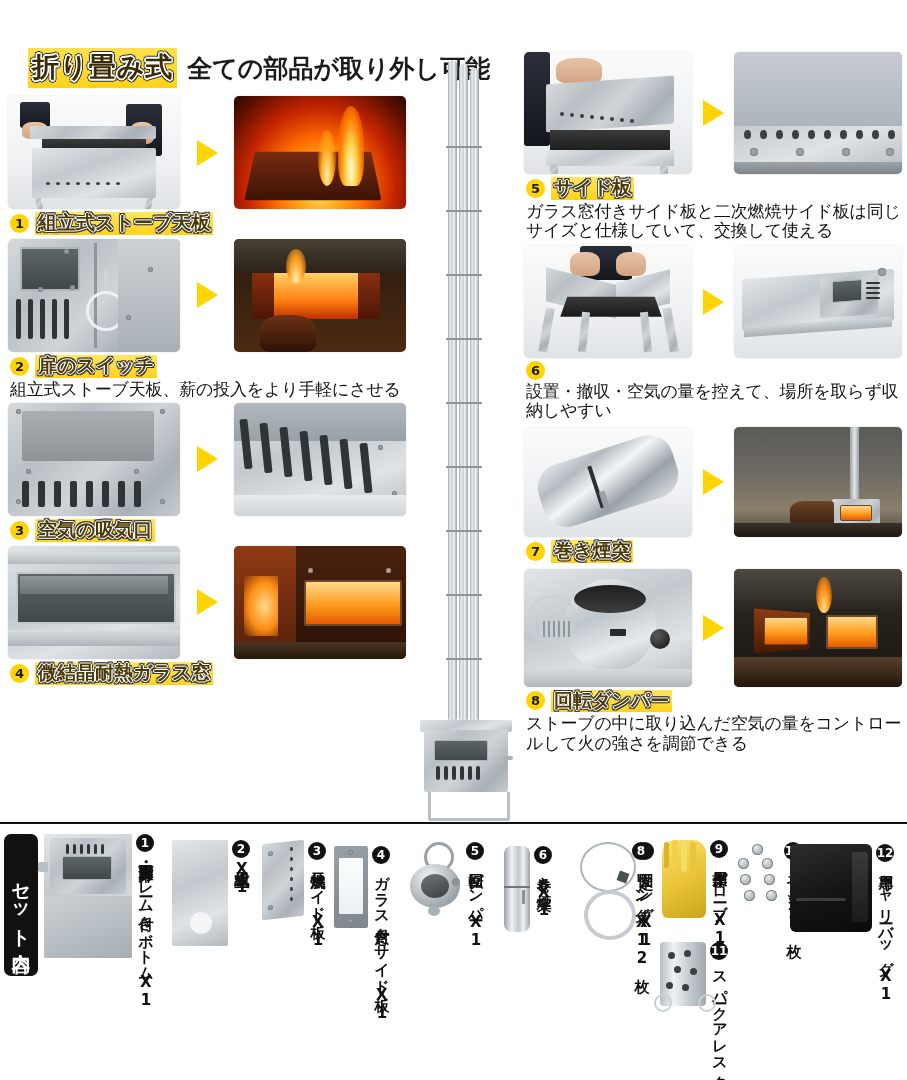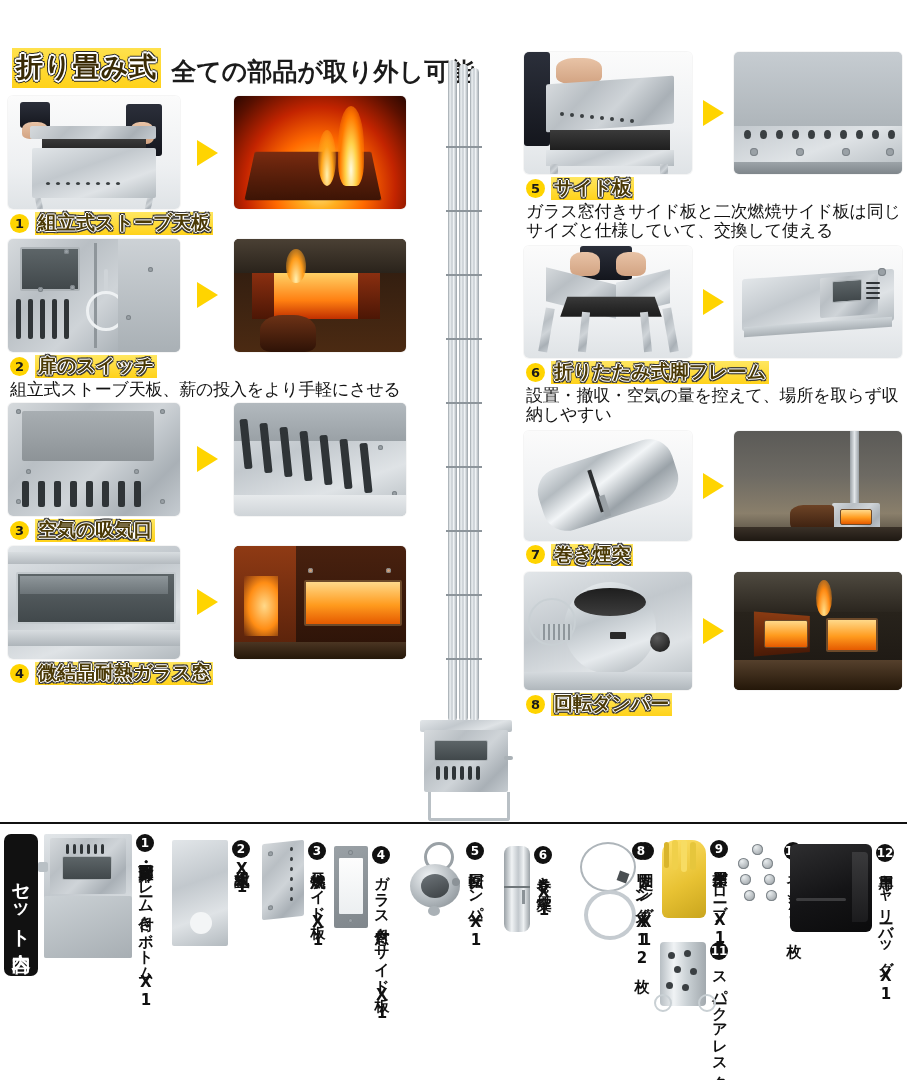--- a/index.html
+++ b/index.html
@@ -4,21 +4,21 @@
 <style>
   html,body{margin:0;padding:0;background:#ffffff;}
   body{
     width:907px;height:1080px;position:relative;overflow:hidden;
     font-family:"DejaVu Sans","Liberation Sans",sans-serif;
     color:#111;
   }
   .page{position:relative;width:907px;height:1080px;background:#fff;}
 
   
-  .header{position:absolute;left:12px;top:48px;width:500px;height:40px;display:flex;align-items:flex-end;gap:10px;}
+  .header{position:absolute;left:28px;top:48px;width:500px;height:40px;display:flex;align-items:center;gap:10px;}
   .hl-badge{
     font-size:27px;font-weight:bold;letter-spacing:1px;
     color:#3a2b05;
     background:linear-gradient(to bottom,#ffe14d 0%,#ffd21a 100%);
     -webkit-text-stroke:0px;
     padding:1px 4px 3px 4px;
     text-shadow:
       1.6px 0 0 #fff, -1.6px 0 0 #fff, 0 1.6px 0 #fff, 0 -1.6px 0 #fff,
       1.2px 1.2px 0 #fff, -1.2px 1.2px 0 #fff, 1.2px -1.2px 0 #fff, -1.2px -1.2px 0 #fff,
       2.6px 0 0 #2b2b2b, -2.6px 0 0 #2b2b2b, 0 2.6px 0 #2b2b2b, 0 -2.6px 0 #2b2b2b,
@@ -356,21 +356,20 @@
         <div class="vent" style="left:132px;top:41px;width:14px;height:2px;"></div>
         <div class="vent" style="left:132px;top:46px;width:14px;height:2px;"></div>
         <div class="vent" style="left:132px;top:51px;width:14px;height:2px;"></div>
         <div class="screw" style="left:144px;top:22px;width:8px;height:8px;"></div>
         <div style="position:absolute;left:10px;top:76px;width:148px;height:10px;background:linear-gradient(180deg,#cfd5d9,#a9b0b5);transform:skewY(-4deg);"></div>
       </div>
     </div>
     <div class="cap">
       <div class="cap-title">
         <span class="num">6</span>
-        <span class="ttl">折りたたみ式脚フレーム</span>
       </div>
       <div class="desc">設置・撤収・空気の量を控えて、場所を取らず収納しやすい</div>
     </div>
 
     <div class="pair" style="margin-top:6px;">
       <div class="ph studio" style="width:168px;height:110px;">
         <div style="position:absolute;left:14px;top:22px;width:140px;height:64px;border-radius:24px;background:linear-gradient(160deg,#e8ecef 0%,#b4bbc0 25%,#f2f5f7 45%,#9aa2a8 70%,#dfe3e6 100%);transform:rotate(-18deg);"></div>
         <div style="position:absolute;left:70px;top:38px;width:4px;height:44px;background:#2c2f31;transform:rotate(-18deg);"></div>
         <div style="position:absolute;left:78px;top:64px;width:6px;height:22px;background:#9aa1a6;transform:rotate(-18deg);"></div>
       </div>
@@ -408,20 +407,21 @@
         <div class="glasslit" style="left:92px;top:46px;width:48px;height:30px;border-width:2px;"></div>
         <div style="position:absolute;left:82px;top:8px;width:16px;height:36px;background:radial-gradient(ellipse at 50% 90%,#ffe08a,#ff8a12 50%,rgba(180,40,0,0));border-radius:50%;"></div>
         <div style="position:absolute;left:0;top:88px;width:168px;height:30px;background:linear-gradient(180deg,#55402c,#241709);"></div>
       </div>
     </div>
     <div class="cap">
       <div class="cap-title">
         <span class="num">8</span>
         <span class="ttl">回転ダンパー</span>
       </div>
+      <div class="desc">ストーブの中に取り込んだ空気の量をコントロールして火の強さを調節できる</div>
     </div>
   </div>
 
   <div class="setbar">
     <div class="set-label">セット内容</div>
 
     <div class="part" style="left:44px;top:10px;">
       <div class="metal2" style="width:88px;height:124px;border-radius:2px;position:relative;">
         <div class="metal" style="position:absolute;left:6px;top:4px;width:76px;height:56px;border-radius:2px;"></div>
         <div class="glass" style="left:18px;top:22px;width:48px;height:22px;border-width:1px;"></div>

